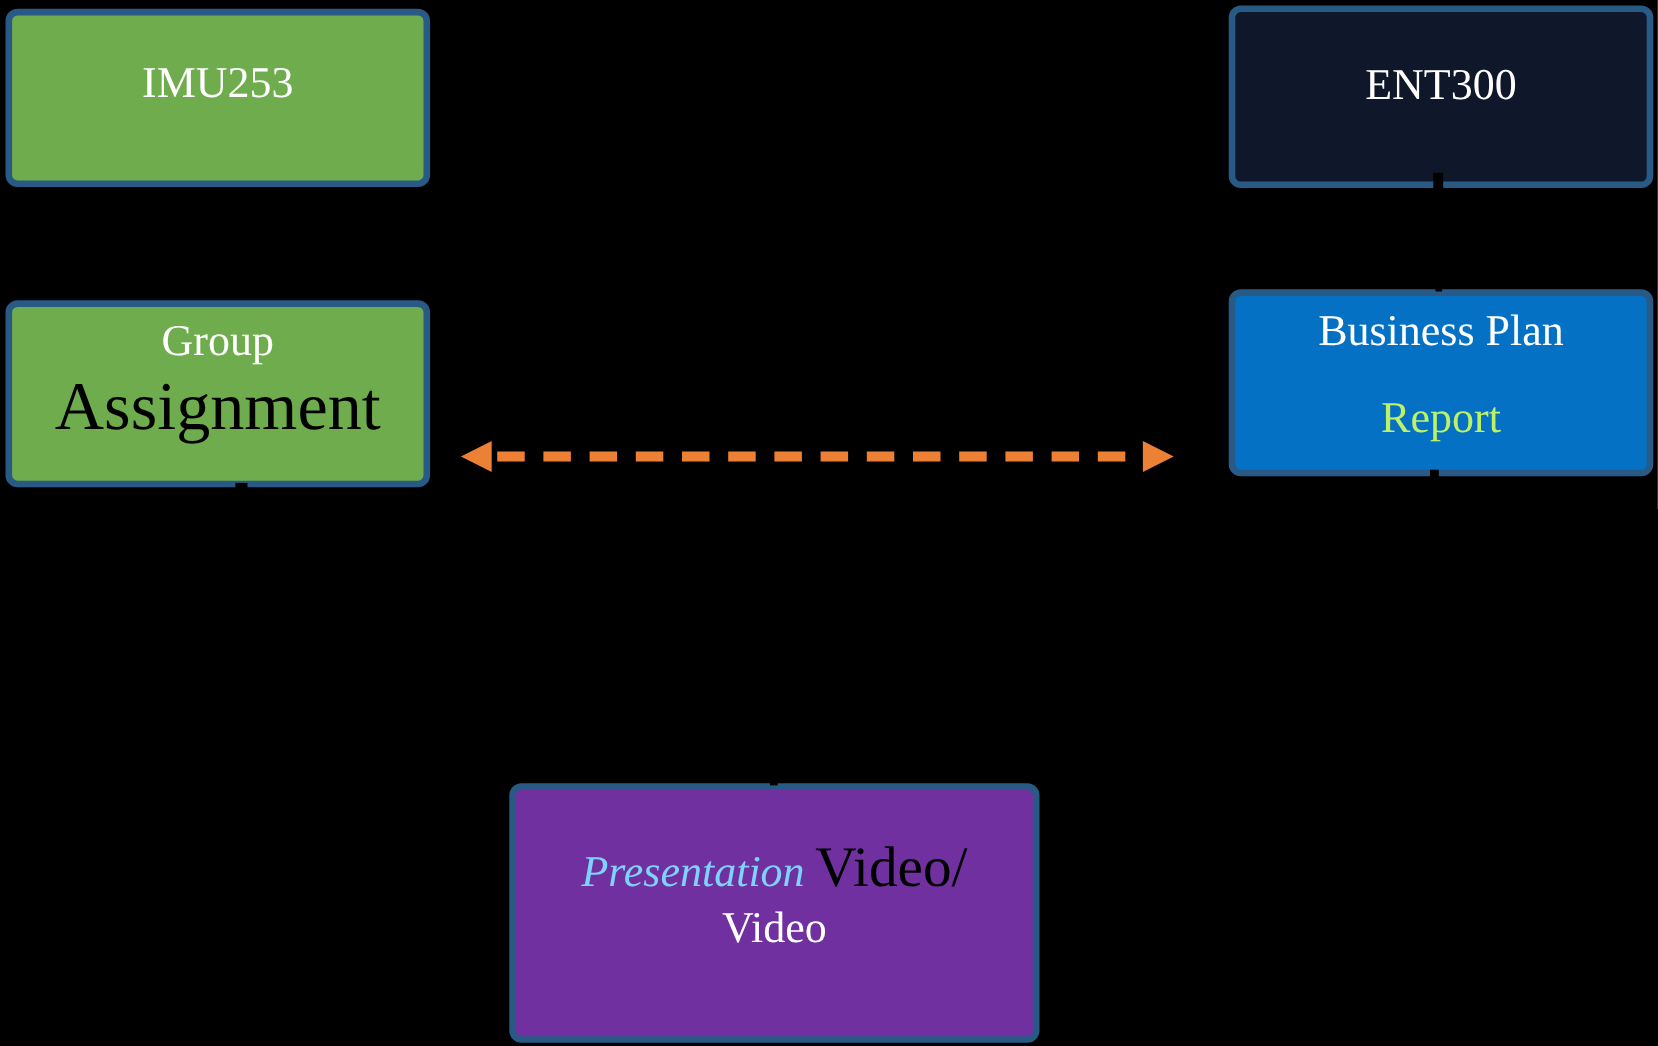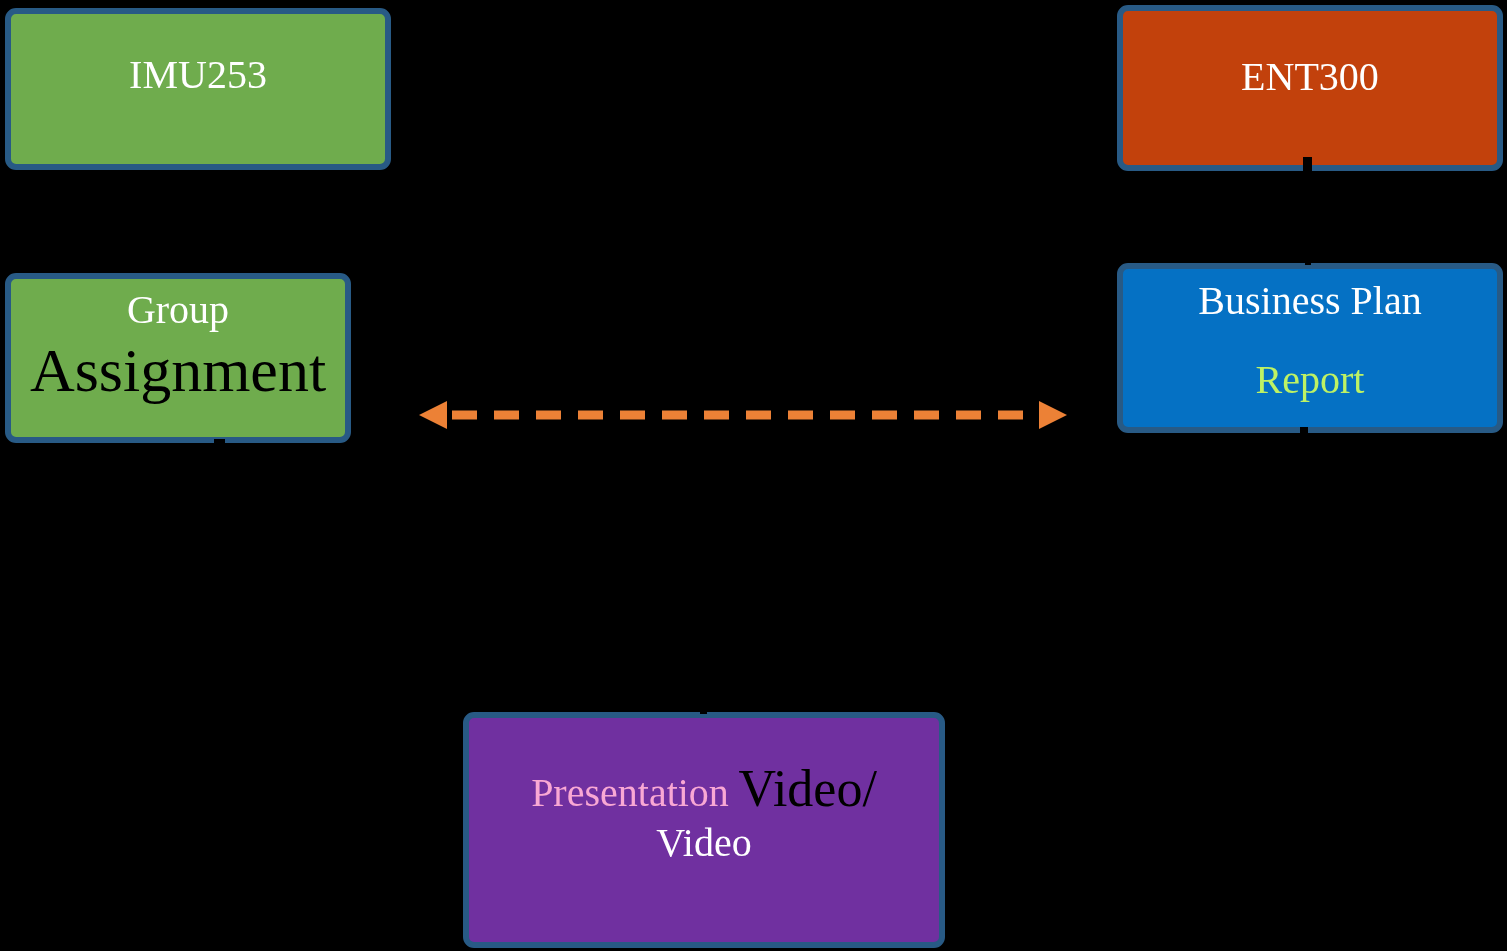--- a/index.html
+++ b/index.html
@@ -30,21 +30,21 @@
     color: #FFFFFF;
     font-size: 40px;
   }
   .box .line { line-height: 1.17; white-space: nowrap; }
   .seg { display: inline; }
   .seg-gap { margin-right: 0.24em; }
   .t-black { font-size: 62px; }
 
   #box-imu253   { left: 5px;    top: 8px;   width: 386px; height: 162px; padding-bottom: 28px; }
   #box-ent300   { left: 1117px; top: 5px;   width: 386px; height: 166px; padding-bottom: 22px; }
-  #box-group    { left: 5px;    top: 273px; width: 346px; height: 170px; padding-bottom: 22px; }
+  #box-group    { left: 5px;    top: 273px; width: 386px; height: 170px; padding-bottom: 22px; }
   #box-bpr      { left: 1117px; top: 263px; width: 386px; height: 170px; padding-bottom: 14px; gap: 32px; }
   #box-pres     { left: 463px;  top: 712px; width: 482px; height: 236px; padding-bottom: 34px; }
   #box-pres .t-black { font-size: 52px; }
 
   .arrow-svg {
     position: absolute;
     left: 410px;
     top: 393px;
     width: 670px;
     height: 44px;
@@ -61,37 +61,37 @@
 </style>
 </head>
 <body>
 
 <div class="canvas" style="background-color: rgb(0, 0, 0);">
 
   <div class="box" id="box-imu253" style="background-color: rgb(111, 172, 77); border-color: rgb(40, 90, 133);">
     <div class="line" style="color: rgb(255, 255, 255);">IMU253</div>
   </div>
 
-  <div class="box" id="box-ent300" style="background-color: #c2410c; border-color: rgb(40, 90, 133);">
+  <div class="box" id="box-ent300" style="background-color: #0f172a; border-color: rgb(40, 90, 133);">
     <div class="line" style="color: rgb(255, 255, 255);">ENT300</div>
   </div>
 
   <div class="box" id="box-group" style="background-color: rgb(111, 172, 77); border-color: rgb(40, 90, 133);">
     <div class="line" style="color: rgb(255, 255, 255);">Group</div>
     <div class="line t-black" style="color: rgb(0, 0, 0);">Assignment</div>
   </div>
 
   <div class="box" id="box-bpr" style="background-color: rgb(5, 113, 196); border-color: rgb(40, 90, 133);">
     <div class="line" style="color: rgb(255, 255, 255);">Business Plan</div>
     <div class="line" style="color: #bef264;">Report</div>
   </div>
 
   <div class="box" id="box-pres" style="background-color: rgb(112, 48, 160); border-color: rgb(40, 90, 133);">
     <div class="line">
-      <span class="seg seg-gap" style="color: #f9a8d4;">Presentation</span><span class="seg t-black" style="color: rgb(0, 0, 0);">Video/</span>
+      <span class="seg seg-gap" style="color: #7dd3fc; font-style: italic;">Presentation</span><span class="seg t-black" style="color: rgb(0, 0, 0);">Video/</span>
     </div>
     <div class="line" style="color: rgb(255, 255, 255);">Video</div>
   </div>
 
   <svg class="arrow-svg" viewBox="0 0 670 44">
     <line x1="42" y1="22" x2="624" y2="22" stroke-width="9" stroke-dasharray="25 17" style="stroke: rgb(236, 129, 54);"></line>
     <polygon points="9,22 37,8 37,36" style="fill: rgb(236, 129, 54);"></polygon>
     <polygon points="657,22 629,8 629,36" style="fill: rgb(236, 129, 54);"></polygon>
   </svg>
 

